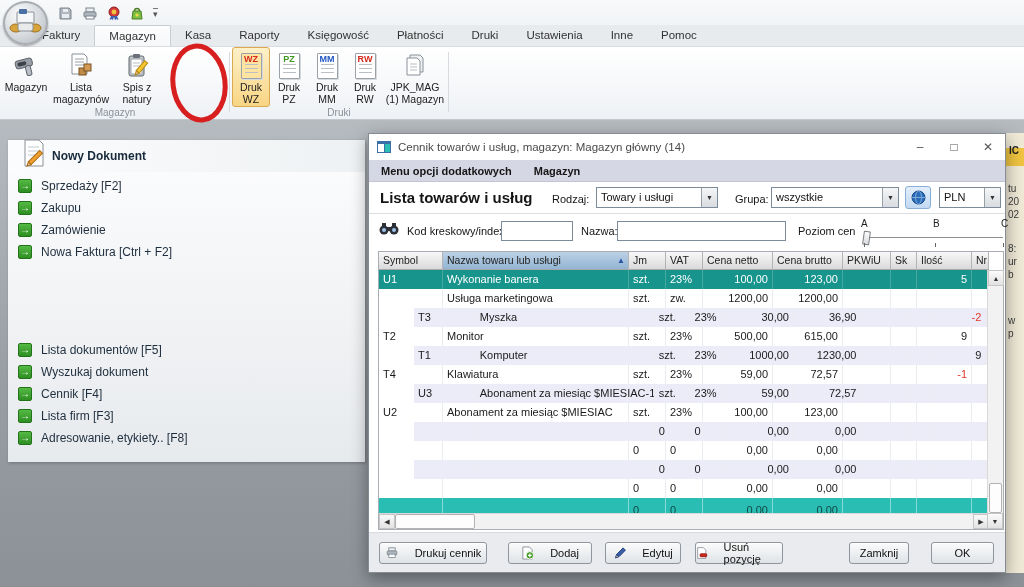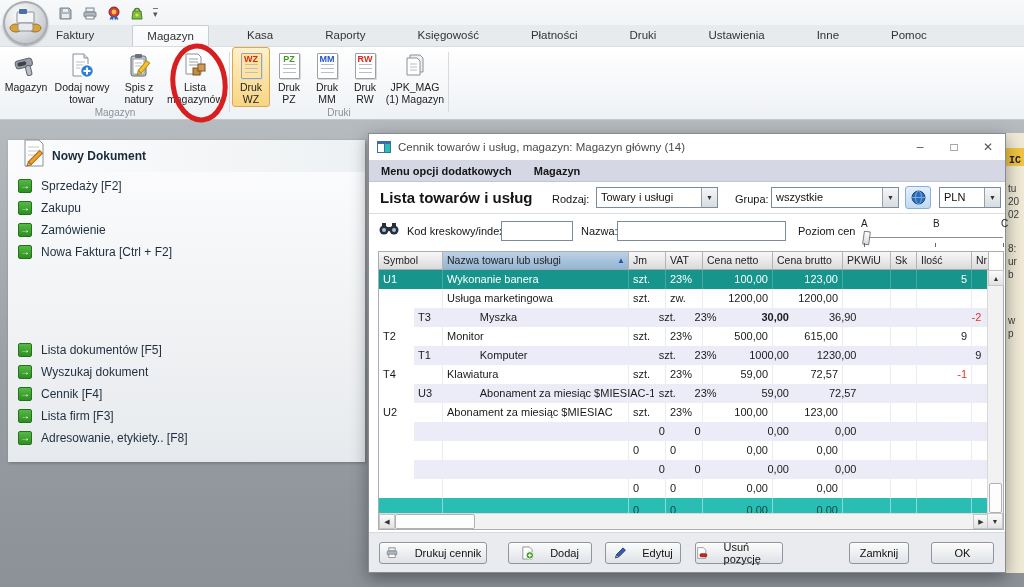--- a/index.html
+++ b/index.html
@@ -7,21 +7,21 @@
 #app { position:relative; width:1024px; height:587px; overflow:hidden; background:#fff; }
 
 
 .chrome { position:absolute; top:0; left:0; right:0; height:47px; background:linear-gradient(#f7f9fa,#eceff2); }
 .qat { position:absolute; left:58px; top:4px; height:18px; display:flex; align-items:center; gap:9px; }
 .qat svg { display:block; }
 .qat-more { font-size:9px; color:#555; border-top:1px solid #777; padding-top:1px; line-height:8px; }
 .logo { position:absolute; left:3px; top:1px; width:45px; height:44px; border-radius:50%;
   background:radial-gradient(circle at 35% 30%, #fbfbfb, #d2d6da 60%, #aeb3b8);
   border:2px solid #a8adb2; box-shadow:0 1px 2px rgba(0,0,0,.35); z-index:5; }
-.tabrow { position:absolute; left:0; right:0; top:25px; height:22px; background:#e8ebee; border-bottom:1px solid #d9dde1; padding-left:42px; display:flex;gap:24px; }
+.tabrow { position:absolute; left:0; right:0; top:25px; height:22px; background:#e8ebee; border-bottom:1px solid #d9dde1; padding-left:28px; display:flex; }
 .tab { padding:4px 14px 3px; font-size:11.5px; color:#333; white-space:nowrap; }
 .tab.active { background:linear-gradient(#fdfdfd,#f6f8fa); border:1px solid #c7cdd3; border-bottom:none; border-radius:2px 2px 0 0; }
 
 
 .ribbon { position:absolute; top:47px; left:0; right:0; height:73px; background:linear-gradient(#ffffff,#eef1f5); border-bottom:1px solid #c2c8ce; }
 .rgroup { position:absolute; top:0; height:72px; }
 .rg1 { left:2px; width:226px; }
 .rg2 { left:232px; width:214px; }
 .gsep { position:absolute; top:5px; height:60px; width:1px; background:#d7dbdf; left:229px; }
 .gsep2 { left:448px; }
@@ -49,21 +49,21 @@
 .sheader .stitle { position:absolute; left:44px; top:9px; font-size:12px; font-weight:bold; color:#17293a; }
 .sheader .sicon { position:absolute; left:10px; top:-3px; }
 .sitem { position:absolute; left:10px; height:20px; display:flex; align-items:center; gap:9px; }
 .garrow { width:14px; height:14px; border-radius:2px; background:linear-gradient(#55b944,#2e8f22); border:1px solid #23731a; color:#fff; font-size:10px; font-weight:bold; line-height:12px; text-align:center; }
 .sitem .slabel { font-size:12px; color:#1e2e3e; }
 
 
 .edge { position:absolute; right:0; top:13px; width:18px; height:440px; background:#efe9d6; }
 .edge .yellowbar { position:absolute; top:15px; left:0; right:0; height:18px; background:#f0c441; }
 .edge span { position:absolute; left:2px; font-size:10px; color:#3c3c3c; white-space:nowrap; }
-.edge .f0 { top:22px; font-weight:bold; color:#222; left:3px;font-family:Liberation Mono, monospace; }
+.edge .f0 { top:12px; font-weight:bold; color:#222; left:3px; }
 .edge .f1{top:50px;} .edge .f2{top:63px;} .edge .f3{top:76px;} .edge .f4{top:110px;}
 .edge .f5{top:123px;} .edge .f6{top:136px;} .edge .f7{top:182px;} .edge .f8{top:195px;}
 
 
 .dialog { position:absolute; left:368px; top:13px; width:638px; height:440px; background:#fff; border:1px solid #858c93; box-shadow:0 5px 16px rgba(0,0,0,.38); }
 .dtitle { position:relative; height:26px; background:#fff; display:flex; align-items:center; padding-left:8px; }
 .dtitle .ttext { font-size:11.5px; color:#4a4a4a; margin-left:7px;text-align:right; }
 .winbtns { margin-left:auto; display:flex; height:100%; }
 .winbtn { width:34px; height:100%; display:flex; align-items:center; justify-content:center; font-size:12px; color:#555; }
 .dmenu { height:22px; background:#d6d7e5; border-bottom:1px solid #c3c4d4; display:flex; align-items:center; gap:22px; padding-left:12px; }
@@ -173,70 +173,54 @@
             <svg width="28" height="28" viewBox="0 0 28 28">
                 <g transform="rotate(-14 14 14)">
                   <rect x="4" y="7" width="17" height="8" rx="3" fill="#9aa0a7" stroke="#5f656c"></rect>
                   <rect x="6" y="9" width="9" height="4" rx="2" fill="#3c4248"></rect>
                   <rect x="13" y="14" width="5" height="10" rx="2" fill="#b9bfc6" stroke="#5f656c"></rect>
                 </g>
               </svg>
           </span>
           <span class="rlabel">Magazyn</span>
         </div>
-        <div class="rbtn" style="width:64px">
+        <div class="rbtn" style="width:62px">
           <span class="ric">
             <svg width="28" height="28" viewBox="0 0 28 28">
-                <path d="M5 2 h11 l4 4 v18 H5 z" fill="#fff" stroke="#8a9097"></path>
-                <path d="M16 2 v4 h4" fill="#dfe3e6" stroke="#8a9097"></path>
-                <g stroke="#b9bfc5">
+                <path d="M5 2 h12 l3 3 v17 H5 z" fill="#fff" stroke="#8a9097"></path>
+                <g stroke="#9aa0a7">
+                  <line x1="8" y1="7" x2="17" y2="7"></line>
                   <line x1="8" y1="10" x2="17" y2="10"></line>
                   <line x1="8" y1="13" x2="17" y2="13"></line>
-                  <line x1="8" y1="16" x2="14" y2="16"></line>
                 </g>
-                <circle cx="19" cy="19" r="6.5" fill="#2f7fd4" stroke="#fff" stroke-width="1.5"></circle>
-                <path d="M19 15.5 v7 M15.5 19 h7" stroke="#fff" stroke-width="2"></path>
+                <g stroke="#7a5222">
+                  <rect x="12" y="16" width="7" height="7" fill="#c08a47"></rect>
+                  <rect x="17" y="12" width="7" height="7" fill="#d29a54"></rect>
+                </g>
               </svg>
           </span>
-          <span class="rlabel">Dodaj nowy towar</span>
+          <span class="rlabel">Lista magazynów</span>
         </div>
         <div class="rbtn" style="width:50px">
           <span class="ric">
             <svg width="28" height="28" viewBox="0 0 28 28">
                 <rect x="6" y="4" width="15" height="20" rx="2" fill="#c7ccd1" stroke="#5f656c"></rect>
                 <rect x="8" y="7" width="11" height="15" fill="#fff" stroke="#9aa0a7"></rect>
                 <rect x="10" y="2" width="7" height="4" rx="1" fill="#6b7178"></rect>
                 <g stroke="#b9bfc5">
                   <line x1="10" y1="11" x2="17" y2="11"></line>
                   <line x1="10" y1="14" x2="17" y2="14"></line>
                 </g>
                 <g transform="rotate(40 18 16)">
                   <rect x="16" y="8" width="4" height="13" fill="#f4c430" stroke="#b58a12"></rect>
                   <path d="M16 21 l2 4 2-4 z" fill="#e8b48c" stroke="#b58a12"></path>
                 </g>
               </svg>
           </span>
           <span class="rlabel">Spis z natury</span>
-        </div>
-        <div class="rbtn" style="width:62px">
-          <span class="ric">
-            <svg width="28" height="28" viewBox="0 0 28 28">
-                <path d="M5 2 h12 l3 3 v17 H5 z" fill="#fff" stroke="#8a9097"></path>
-                <g stroke="#9aa0a7">
-                  <line x1="8" y1="7" x2="17" y2="7"></line>
-                  <line x1="8" y1="10" x2="17" y2="10"></line>
-                  <line x1="8" y1="13" x2="17" y2="13"></line>
-                </g>
-                <g stroke="#7a5222">
-                  <rect x="12" y="16" width="7" height="7" fill="#c08a47"></rect>
-                  <rect x="17" y="12" width="7" height="7" fill="#d29a54"></rect>
-                </g>
-              </svg>
-          </span>
-          <span class="rlabel">Lista magazynów</span>
         </div>
       </div>
       <div class="glabel">Magazyn</div>
     </div>
     <div class="gsep"></div>
     <div class="rgroup rg2">
       <div class="rbtns">
         <div class="rbtn hl" style="width:38px">
           <span class="ric">
             <span class="docicon doc-wz">
@@ -480,21 +464,21 @@
               <div class="td" style="width: 48px;"></div>
               <div class="td" style="width: 26px;"></div>
               <div class="td num" style="width: 55px;"></div>
               <div class="td" style="width: 17px;"></div>
             </div>
             <div class="tr alt">
               <div class="td" style="width: 64px;">T3</div>
               <div class="td" style="width: 186px;">Myszka</div>
               <div class="td" style="width: 37px;">szt.</div>
               <div class="td" style="width: 37px;">23%</div>
-              <div class="td num" style="width: 70px; font-weight: bold;">30,00</div>
+              <div class="td num" style="width: 70px;">30,00</div>
               <div class="td num" style="width: 70px;">36,90</div>
               <div class="td" style="width: 48px;"></div>
               <div class="td" style="width: 26px;"></div>
               <div class="td num neg" style="width: 55px;">-2</div>
               <div class="td" style="width: 17px;"></div>
             </div>
             <div class="tr">
               <div class="td" style="width: 64px;">T2</div>
               <div class="td" style="width: 186px;">Monitor</div>
               <div class="td" style="width: 37px;">szt.</div>

